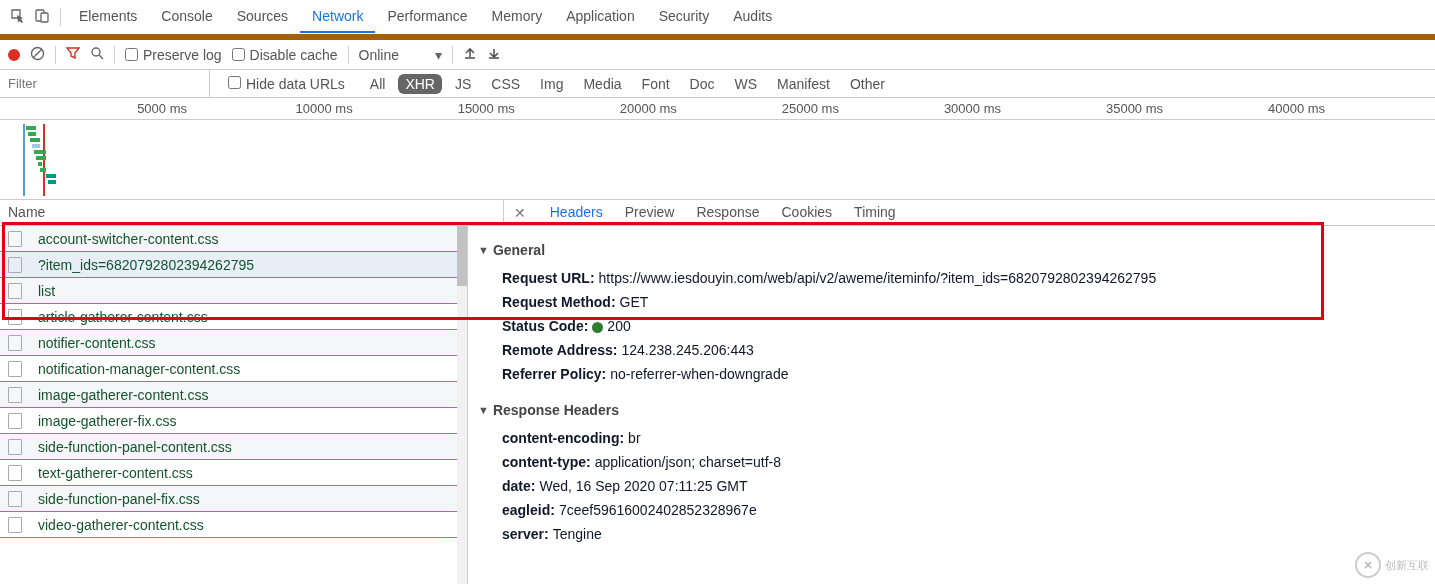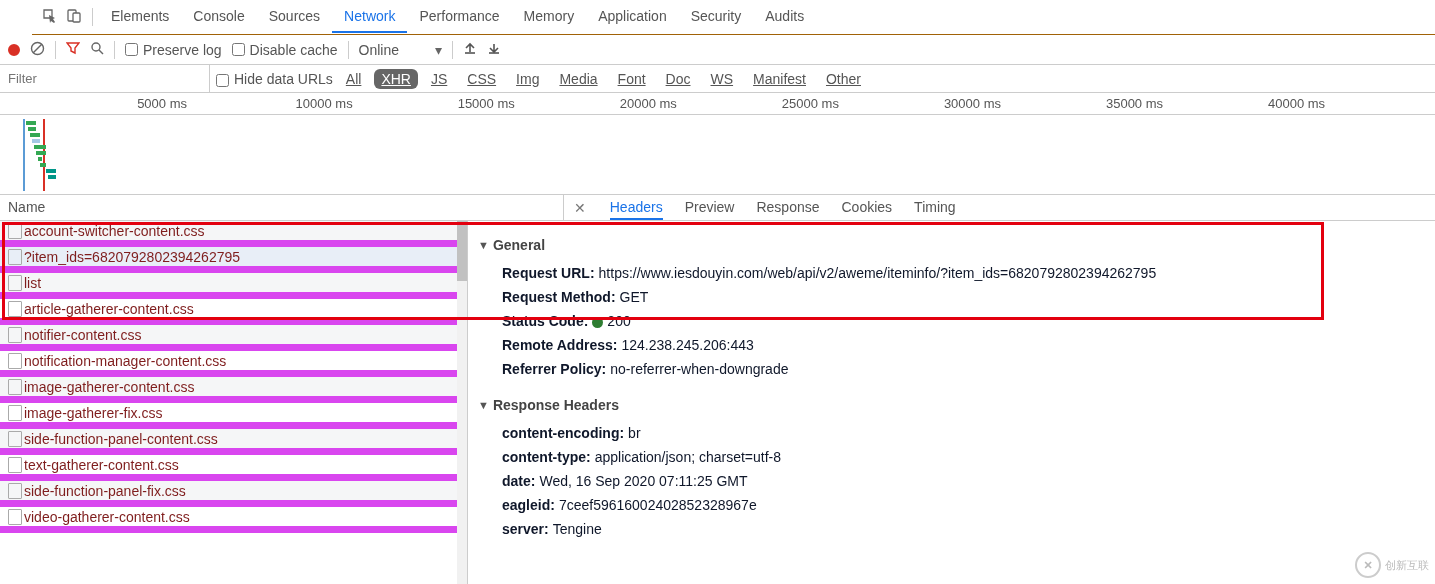--- a/index.html
+++ b/index.html
@@ -1,61 +1,61 @@
 <!DOCTYPE html>
 <html><head>
 <meta charset="utf-8">
 <style>
   * { margin: 0; padding: 0; box-sizing: border-box; font-family: "Segoe UI", Arial, sans-serif; }
   body { font-size: 13px; color: #333; background: #fff; width: 1435px; height: 584px; overflow: hidden; position: relative; }
 
   
-  .tabstrip { height: 32px; border-bottom: 1px solid #a16207; display: flex; align-items: center; padding: 17px 6px; font-size: 14px; color: #555; margin-left: 32px; }
+  .tabstrip { height: 32px; border-bottom: 6px solid #a16207; display: flex; align-items: center; padding: 17px 6px; font-size: 14px; color: #555; }
   .tabstrip .ic { width: 24px; text-align: center; color: #555; }
   .tabstrip .sep { width: 1px; height: 18px; background: #ccc; margin: 0 6px; }
   .tabstrip .tab { padding: 0 12px; line-height: 30px; cursor: pointer; border-bottom: 2px solid transparent; }
   .tabstrip .tab.active { color: #1a73e8; border-bottom-color: #1a73e8; }
 
   
   .toolbar { height: 30px; border-bottom: 1px solid #ccc; display: flex; align-items: center; padding: 0 8px; gap: 10px; font-size: 14px; color: #555; }
   .toolbar .dot-red { width: 12px; height: 12px; border-radius: 50%; background: #d93025; border: 2px solid #d93025; }
   .toolbar .ic { color: #666; }
   .toolbar .ic.red { color: #d93025; }
   .toolbar .sep { width: 1px; height: 18px; background: #ccc; }
   .toolbar label.cb { display: flex; align-items: center; gap: 5px; color: #555; }
   .toolbar input[type=checkbox] { width: 13px; height: 13px; }
 
   
   .filterrow { display: flex; align-items: center; border-bottom: 1px solid #ccc; height: 28px; font-size: 14px; }
   .filterrow input.filter { width: 210px; height: 100%; border: none; border-right: 1px solid #ccc; padding: 0 8px; font-size: 13px; color: #888; outline: none; }
-  .filterrow label.cb { display: flex; align-items: flex-end; gap: 5px; margin: 0 6px; color: #555; }
+  .filterrow label.cb { display: flex; align-items: flex-start; gap: 5px; margin: 0 18px; color: #555; }
   .filterrow .types { display: flex; gap: 6px; align-items: center; }
-  .filterrow .pill { padding: 2px 7px; border-radius: 6px; color: #555; cursor: pointer; text-decoration: underline; }
+  .filterrow .pill { padding: 2px 7px; border-radius: 6px; color: #555; cursor: pointer; }
   .filterrow .pill.active { background: #666; color: #fff; }
 
   
   .ticks { height: 22px; border-bottom: 1px solid #ccc; display: flex; font-size: 13px; color: #555; position: relative; }
   .ticks .tick { position: absolute; top: 3px; transform: translateX(-50%); white-space: nowrap; }
 
   
   .waterfall { height: 80px; border-bottom: 1px solid #ccc; position: relative; background: #fff; }
   .waterfall svg { position: absolute; left: 0; top: 0; }
 
   
   .split-head { height: 26px; display: flex; border-bottom: 1px solid #ccc; font-size: 14px; }
-  .split-head .left { width: 564px; border-right: 1px solid #ccc; padding: 4px 8px; color: #555; }
+  .split-head .left { width: 504px; border-right: 1px solid #ccc; padding: 4px 8px; color: #555; }
   .split-head .right { flex: 1; display: flex; align-items: center; gap: 18px; padding: 0 10px; color: #555; }
   .split-head .right .close { color: #777; cursor: pointer; margin-right: 6px; }
   .split-head .right .dtab { padding: 3px 0; border-bottom: 2px solid transparent; cursor: pointer; }
   .split-head .right .dtab.active { color: #1a73e8; border-bottom-color: #1a73e8; }
 
   
   .split-body { display: flex; height: calc(584px - 32px - 30px - 28px - 22px - 80px - 26px); }
   .req-list { width: 468px; border-right: 1px solid #ccc; overflow-y: auto; position: relative; }
-  .req-list .row { display: flex; align-items: center; gap: 2px; padding: 4px 8px; height: 26px; font-size: 14px; color: #7f1d1d; border-bottom: 7px solid #d946ef; cursor: pointer; }
+  .req-list .row { display: flex; align-items: center; gap: 16px; padding: 4px 8px; height: 26px; font-size: 14px; color: #14532d; border-bottom: 1px solid #d946ef; cursor: pointer; }
   .req-list .row:nth-child(odd) { background: #f5f6f7; }
   .req-list .row.selected { background: #e8eef7; }
   .req-list .fileico { width: 14px; height: 16px; border: 1px solid #aaa; display: inline-block; border-radius: 1px; }
   .req-list .row .label { white-space: nowrap; overflow: hidden; text-overflow: ellipsis; }
   .req-list .scroll-track { position: absolute; right: 0; top: 0; bottom: 0; width: 10px; background: #f1f1f1; }
   .req-list .scroll-thumb { position: absolute; right: 0; top: 0; width: 10px; height: 60px; background: #c1c1c1; }
 
   .details { flex: 1; padding: 10px 16px 10px 10px; overflow-y: auto; font-size: 14px; color: #333; }
   .details h4 { font-size: 14px; font-weight: 700; color: #444; margin: 6px 0 8px 0; display: flex; align-items: center; gap: 4px; }
   .details h4 .tri { font-size: 11px; color: #555; }

